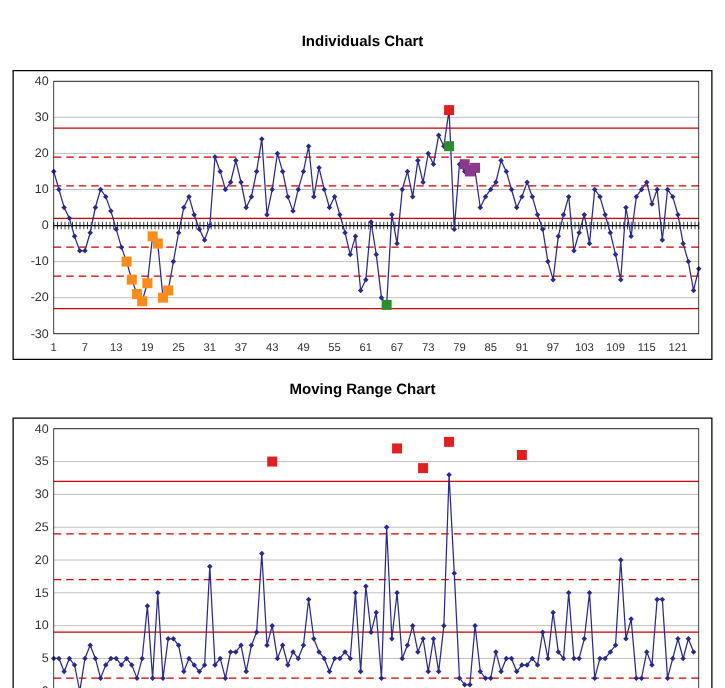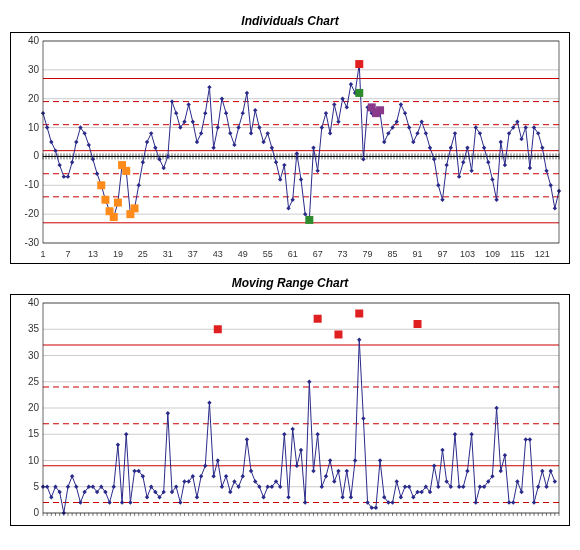--- a/index.html
+++ b/index.html
@@ -7,22 +7,21 @@
     padding: 10px;
     background: #fff;
     font-family: Arial, sans-serif;
     font-size: 11px;
     color: #000;
   }
   .chart-title {
     text-align: center;
     font-weight: bold;
     font-size: 12px;
-    margin: 4px 0;
-    font-style: italic;
+    margin: 16px 0;
   }
   .chart-frame {
     border: 1px solid #000;
     background: #fff;
     position: relative;
     margin-bottom: 12px;
   }
   svg { display:block; }
 </style>
 </head>

